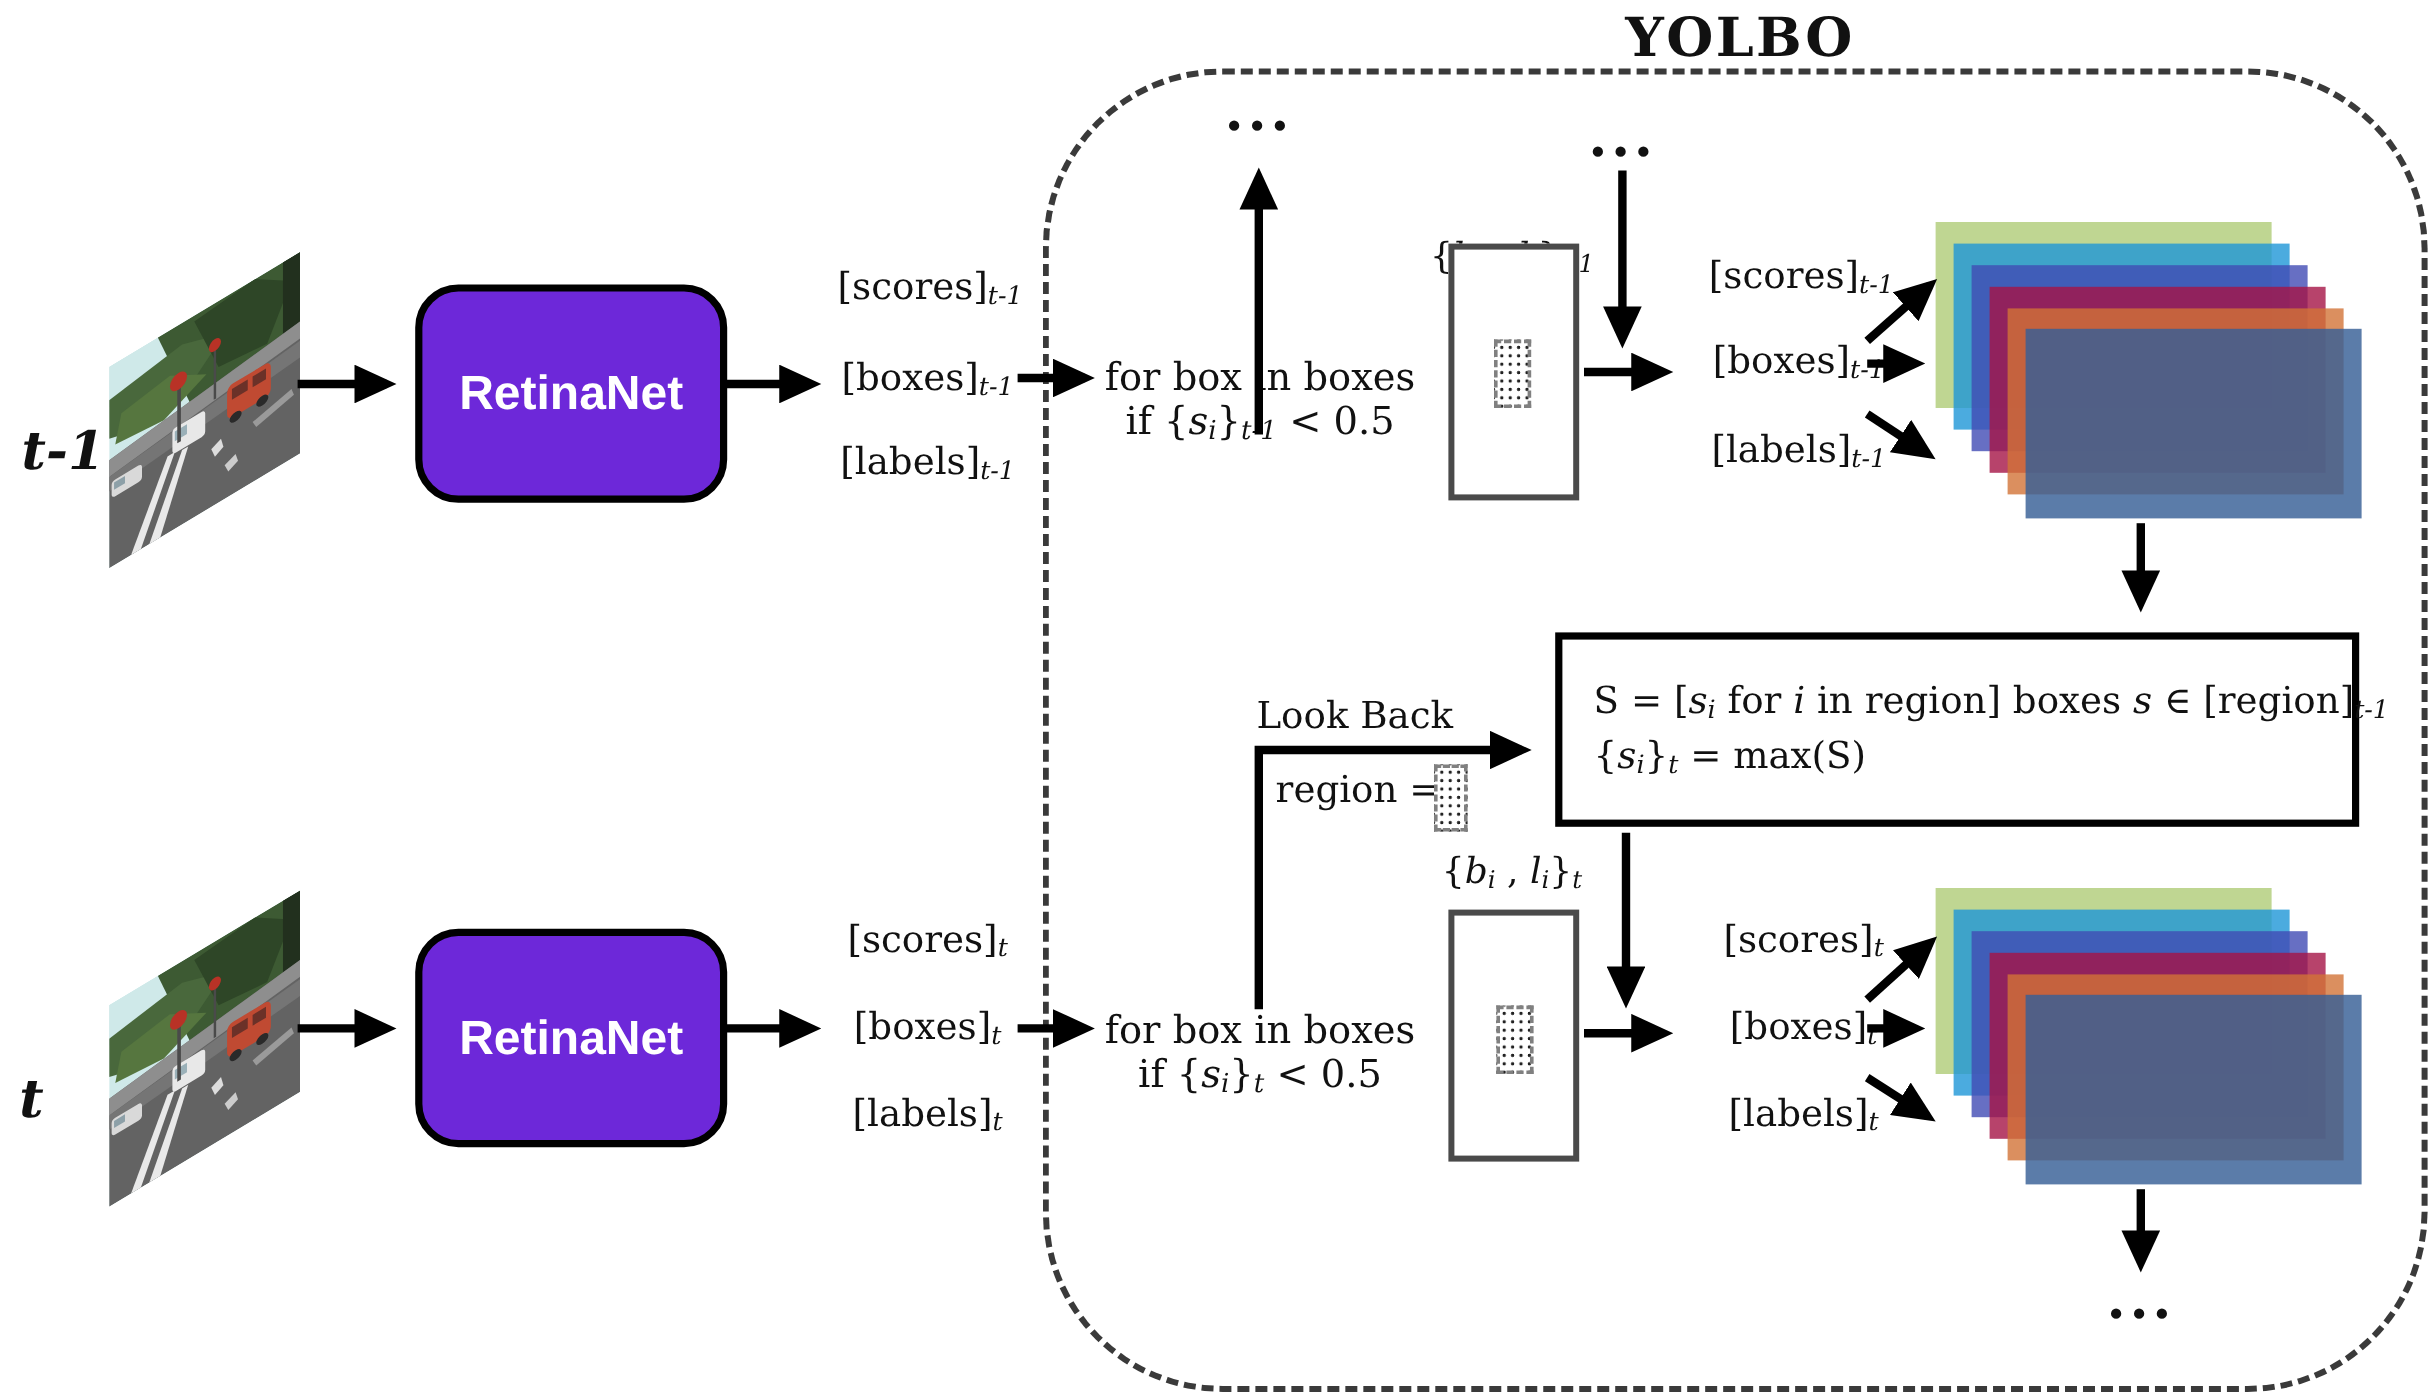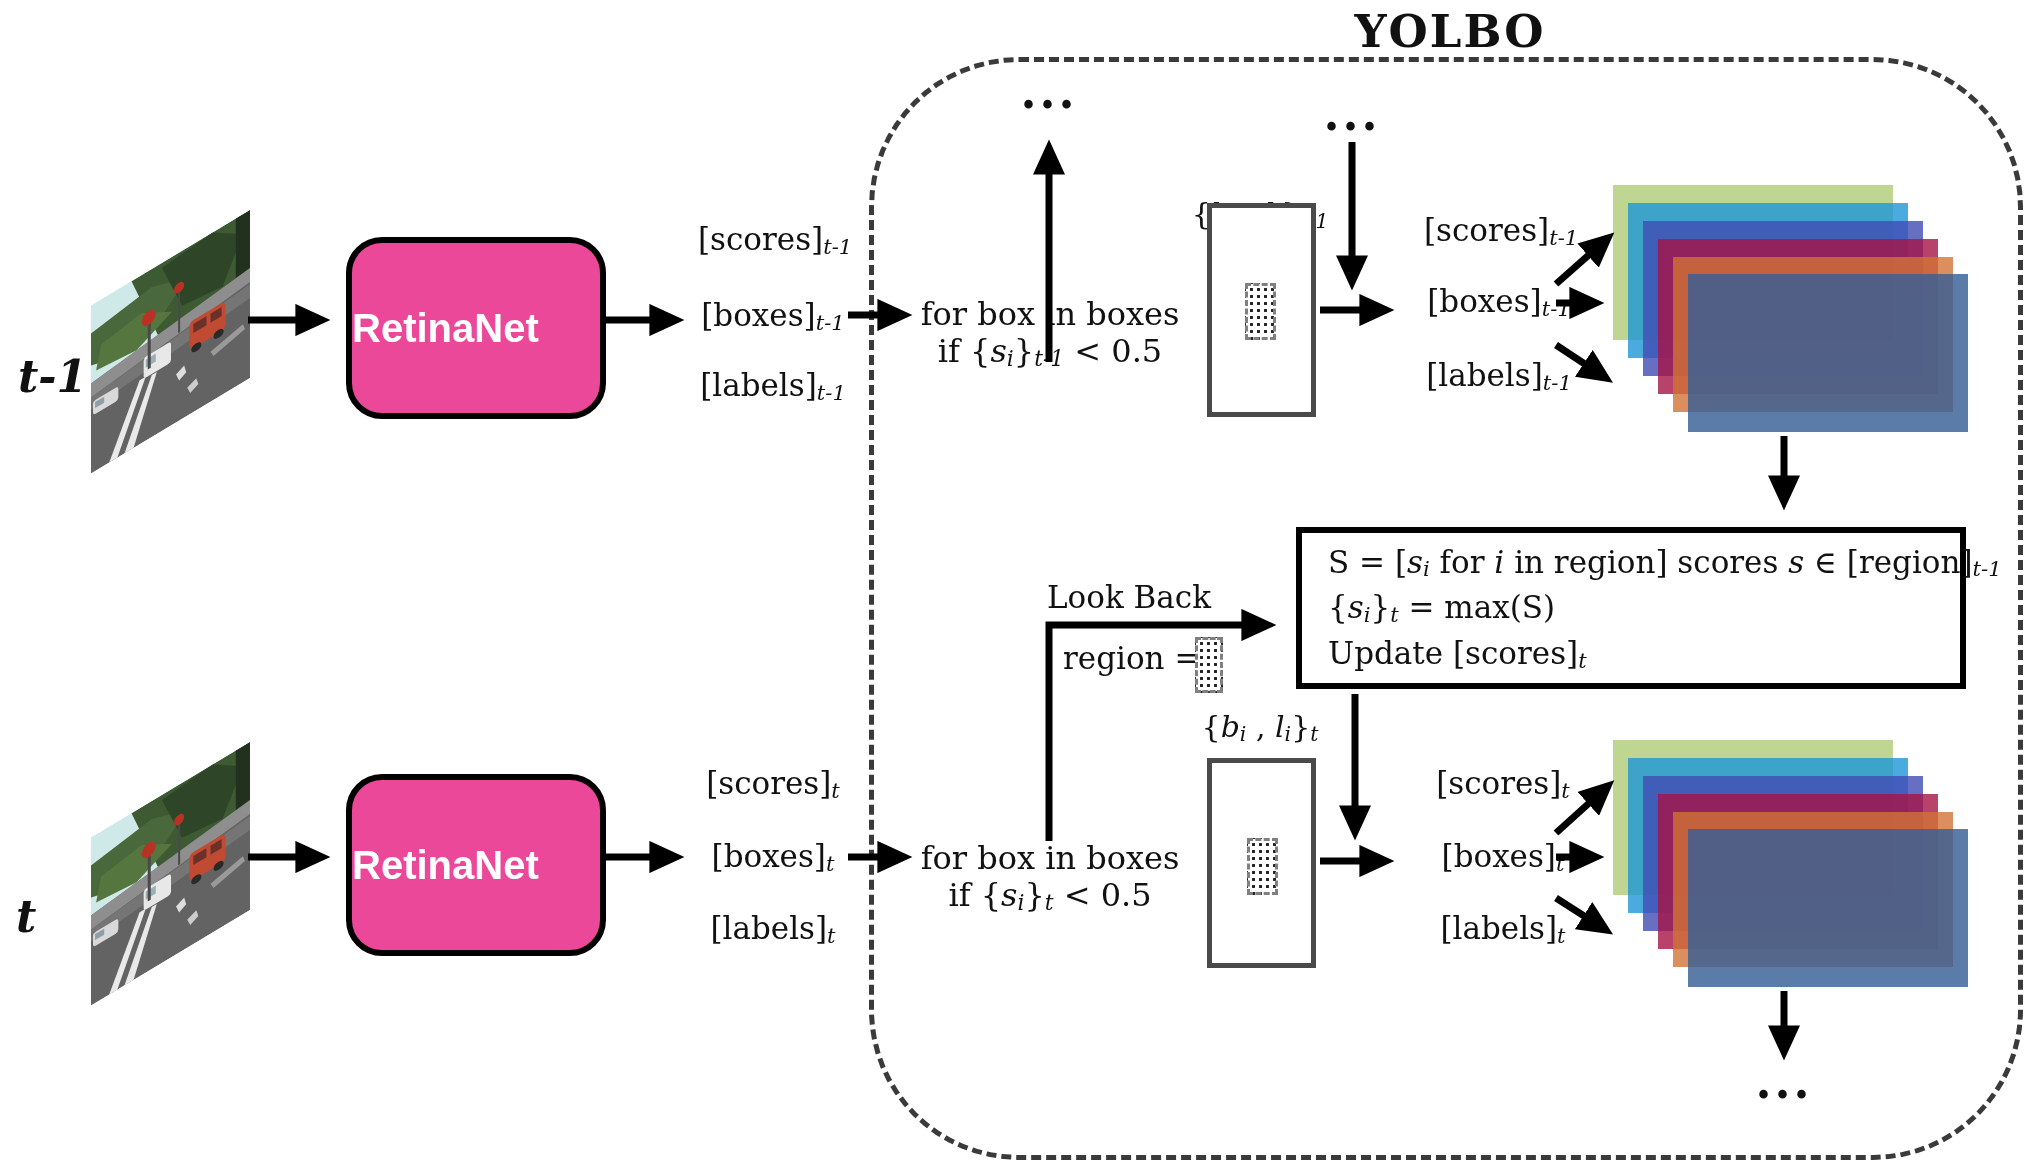--- a/index.html
+++ b/index.html
@@ -7,22 +7,22 @@
           font-family:"DejaVu Serif","Liberation Serif",serif;color:#111;}
   .abs{position:absolute;}
   .txt{white-space:nowrap;line-height:1.15;}
   .ctr{text-align:center;}
   sub.s{font-size:0.68em;font-style:italic;line-height:0;vertical-align:baseline;position:relative;bottom:-0.18em;letter-spacing:0;}
   i{font-style:italic;}
   
   .yolbo-border{border:5px dashed #3a3a3a;border-radius:150px;}
   .yolbo-title{font-weight:bold;font-size:45px;letter-spacing:2px;}
   
-  .retina{background:#ec4899;border:6px solid #000;border-radius:36px;
-          display:flex;align-items:center;justify-content:flex-start;
+  .retina{background:#6d28d9;border:6px solid #000;border-radius:36px;
+          display:flex;align-items:center;justify-content:center;
           font-family:"Liberation Sans","DejaVu Sans",sans-serif;
           font-weight:bold;font-size:40px;color:#fff;}
   
   .cropbox{background:#fff;border:5px solid #4a4a4a;}
   .dotrect{background-color:#fff;border:3px dashed #808080;
            background-image:radial-gradient(circle,#222 1.4px,transparent 1.6px);
            background-size:7px 7px;}
   
   .formula{background:#fff;border:6px solid #000;font-size:31px;
            display:flex;flex-direction:column;justify-content:center;gap:10px;padding-left:26px;}
@@ -118,23 +118,22 @@
   <div class="stack" style="left:1613px;top:185px;">
       <div class="layer" style="left: 0px; top: 0px; background: rgba(170, 200, 110, 0.75);"></div>
       <div class="layer" style="left: 15px; top: 18px; background: rgba(30, 150, 215, 0.8);"></div>
       <div class="layer" style="left: 30px; top: 36px; background: rgba(65, 75, 180, 0.8);"></div>
       <div class="layer" style="left: 45px; top: 54px; background: rgba(165, 20, 70, 0.8);"></div>
       <div class="layer" style="left: 60px; top: 72px; background: rgba(210, 115, 55, 0.8);"></div>
       <div class="front" style="left: 75px; top: 89px; background: rgba(55, 95, 150, 0.82);"></div>
     </div>
 
   <div class="abs formula" style="left:1296px;top:527px;width:632px;height:150px;">
-    <div class="txt"><span>S = [</span><i>s</i><sub class="s">i</sub><span> for </span><i>i</i><span> in region] scores </span><i>s</i><span> ∈ [region]</span><sub class="s">t-1</sub></div>
+    <div class="txt"><span>S = [</span><i>s</i><sub class="s">i</sub><span> for </span><i>i</i><span> in region] boxes </span><i>s</i><span> ∈ [region]</span><sub class="s">t-1</sub></div>
     <div class="txt"><span>{</span><i>s</i><sub class="s">i</sub><span>}</span><sub class="s">t</sub><span> = max(S)</span></div>
-    <div class="txt"><span>Update [scores]</span><sub class="s">t</sub></div>
   </div>
 
   <div class="abs txt lookback" style="left:1047px;top:580px;">Look Back</div>
   <div class="abs txt lookback" style="left:1063px;top:641px;">region = </div>
   <div class="abs dotrect" style="left:1195px;top:637px;width:22px;height:50px;"></div>
 
   <div class="abs txt time" style="left:16px;top:892px;">t</div>
 
   <div class="photo" style="left:91px;top:742px;transform:skewY(-31deg);transform-origin:top right;">
     <svg width="159" height="168" viewBox="0 0 157 168" preserveAspectRatio="none">

